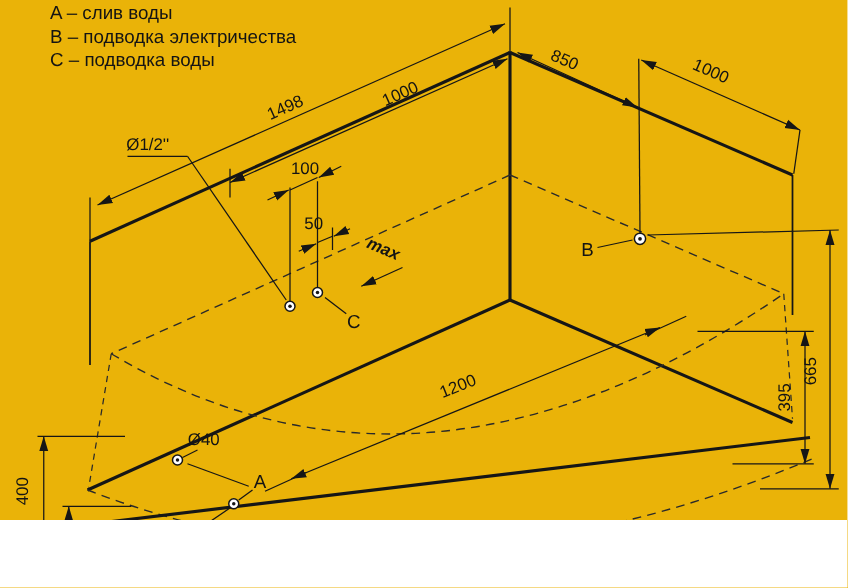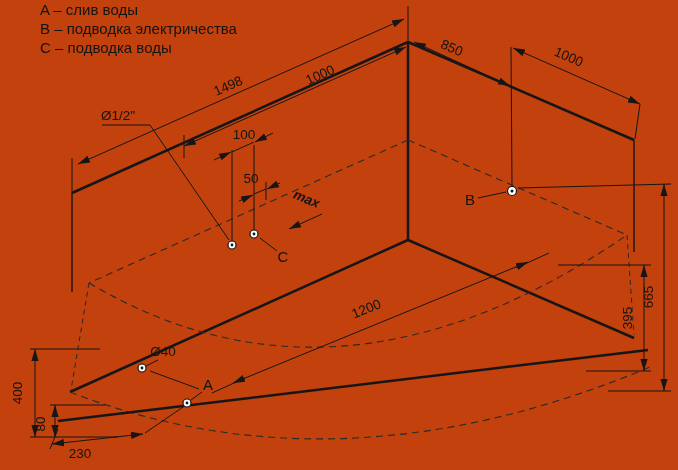--- a/index.html
+++ b/index.html
@@ -1,16 +1,16 @@
 <!DOCTYPE html>
 <html><head>
 <meta charset="utf-8">
 <style>
   html,body{margin:0;padding:0;background:#ffffff;}
-  .stage{position:relative;width:678px;height:470px;background:#c2410c;overflow:hidden;}
+  .stage{position:relative;width:678px;height:416px;background:#eab308;overflow:hidden;}
   svg{display:block;}
   svg text{font-family:"Liberation Sans",sans-serif;fill:#141414;}
   .legend-t{font-size:15px;}
   .dim-t{font-size:13.5px;}
   .pt-t{font-size:15px;}
   .max-t{font-size:13.5px;font-weight:bold;font-style:italic;}
   .thin{stroke:#161616;stroke-width:1;fill:none;}
   .mid{stroke:#161616;stroke-width:1.4;fill:none;}
   .bold{stroke:#161616;stroke-width:2.5;fill:none;}
   .dash{stroke:#2a2a2a;stroke-width:1.1;fill:none;stroke-dasharray:7 5;}

